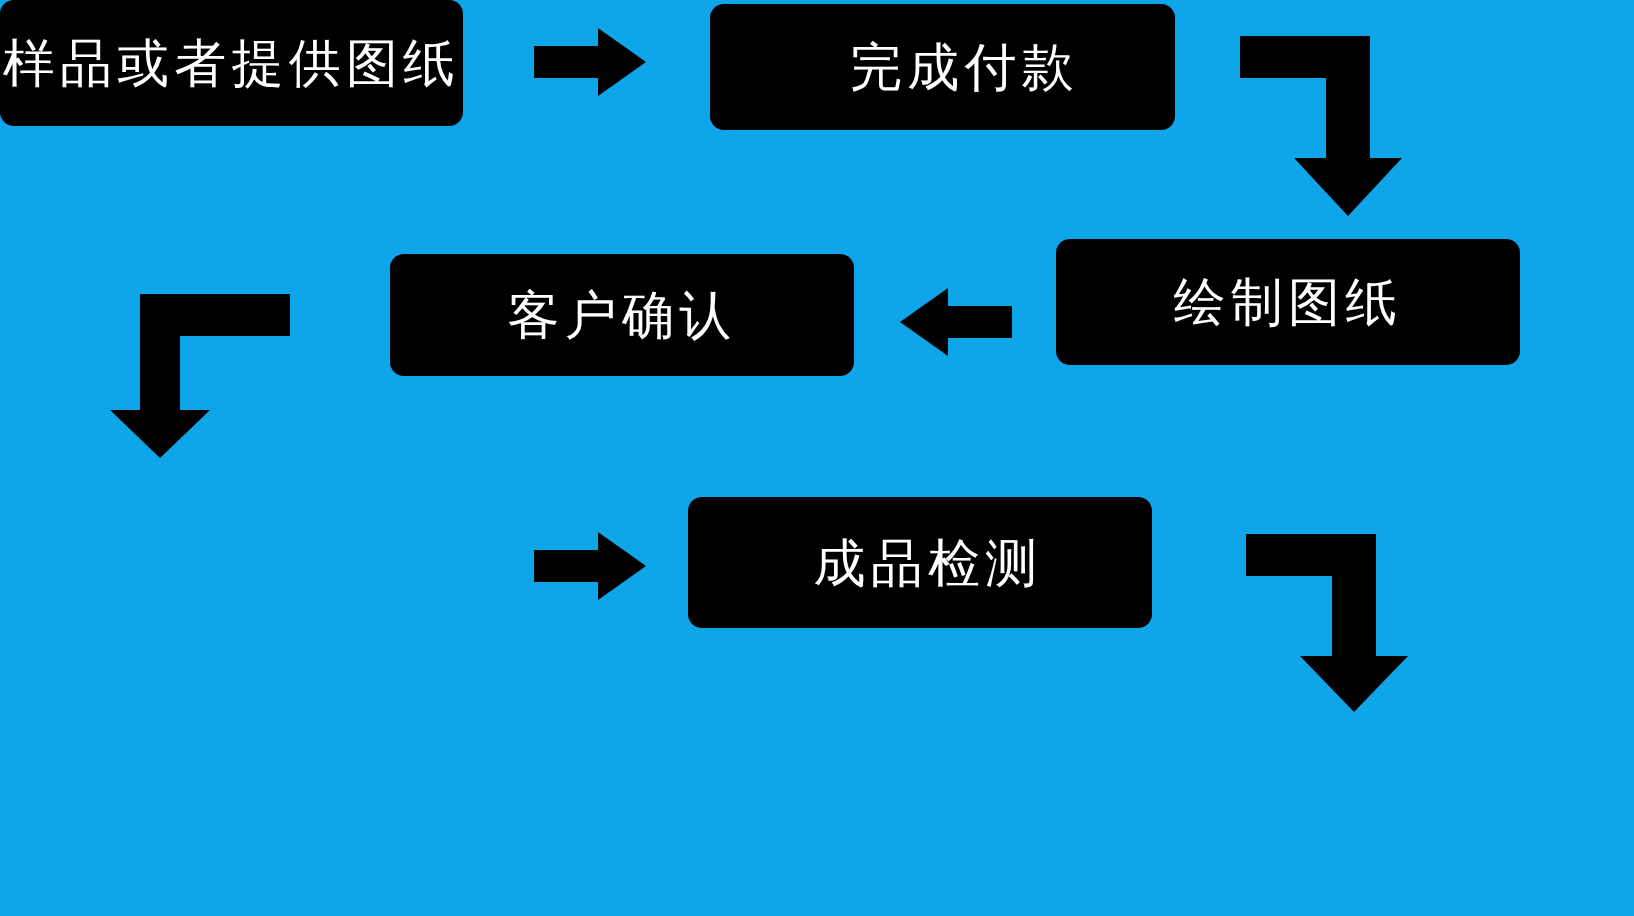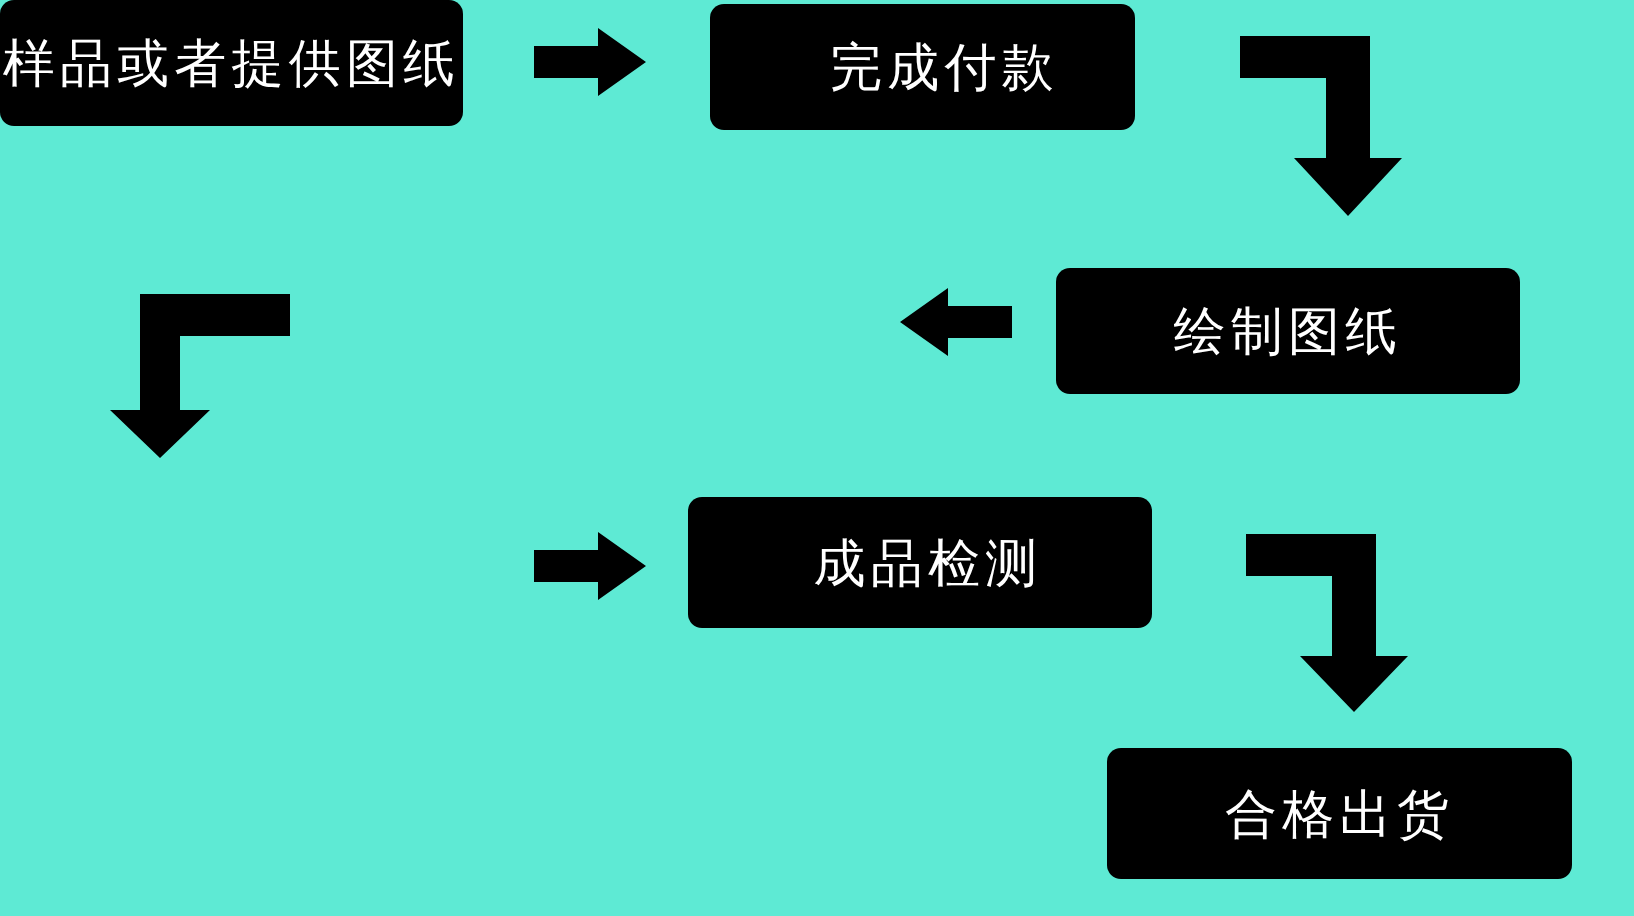--- a/index.html
+++ b/index.html
@@ -4,21 +4,21 @@
 <style>
   html, body {
     margin: 0;
     padding: 0;
     background: #ffffff;
   }
   #canvas {
     position: relative;
     width: 1634px;
     height: 916px;
-    background: #5eead4;
+    background: #0ea5e9;
     overflow: hidden;
     font-family: "Liberation Sans", "DejaVu Sans", sans-serif;
   }
   .node {
     position: absolute;
     background: #000000;
     border-radius: 14px;
     display: flex;
     align-items: center;
     justify-content: center;
@@ -46,61 +46,61 @@
   <div class="node" style="left:0px; top:0px; width:463px; height:126px;">
     <span class="label" style="font-size:52px;">样品或者提供图纸</span>
   </div>
 
   <div class="connector" style="left:534px; top:28px; width:112px; height:68px;">
     <svg width="112" height="68" viewBox="0 0 112 68" aria-hidden="true">
       <path d="M0,18 L64,18 L64,0 L112,34 L64,68 L64,50 L0,50 Z" fill="#000000"></path>
     </svg>
   </div>
 
-  <div class="node" style="left:710px; top:4px; width:425px; height:126px;padding-left:44px;">
+  <div class="node" style="left:710px; top:4px; width:465px; height:126px;padding-left:44px;">
     <span class="label" style="font-size:52px;">完成付款</span>
   </div>
 
   <div class="connector" style="left:1228px; top:30px; width:214px; height:180px;">
     <svg width="214" height="180" viewBox="0 0 214 180" aria-hidden="true">
       <path d="M0,0 L130,0 L130,122 L162,122 L108,180 L54,122 L86,122 L86,42 L0,42 Z" fill="#000000" transform="translate(12,6)"></path>
     </svg>
   </div>
 
   <div class="connector" style="left:110px; top:292px; width:200px; height:160px;">
     <svg width="200" height="160" viewBox="0 0 200 160" aria-hidden="true">
       <path d="M172,0 L172,42 L62,42 L62,116 L92,116 L42,164 L-8,116 L22,116 L22,0 Z" fill="#000000" transform="translate(8,2)"></path>
     </svg>
   </div>
 
+  <div class="node" style="left:390px; top:254px; width:464px; height:122px;">
+    <span class="label" style="font-size:52px;">客户确认</span>
+  </div>
 
   <div class="connector" style="left:900px; top:288px; width:112px; height:68px;">
     <svg width="112" height="68" viewBox="0 0 112 68" aria-hidden="true">
       <path d="M112,18 L48,18 L48,0 L0,34 L48,68 L48,50 L112,50 Z" fill="#000000"></path>
     </svg>
   </div>
 
-  <div class="node" style="left:1056px; top:268px; width:464px; height:126px;">
+  <div class="node" style="left:1056px; top:239px; width:464px; height:126px;">
     <span class="label" style="font-size:52px;">绘制图纸</span>
   </div>
 
 
   <div class="connector" style="left:534px; top:532px; width:112px; height:68px;">
     <svg width="112" height="68" viewBox="0 0 112 68" aria-hidden="true">
       <path d="M0,18 L64,18 L64,0 L112,34 L64,68 L64,50 L0,50 Z" fill="#000000"></path>
     </svg>
   </div>
 
   <div class="node" style="left:688px; top:497px; width:464px; height:131px;padding-left:16px;">
     <span class="label" style="font-size:52px;">成品检测</span>
   </div>
 
   <div class="connector" style="left:1240px; top:530px; width:200px; height:178px;">
     <svg width="200" height="178" viewBox="0 0 200 178" aria-hidden="true">
       <path d="M0,0 L130,0 L130,122 L162,122 L108,178 L54,122 L86,122 L86,42 L0,42 Z" fill="#000000" transform="translate(6,4)"></path>
     </svg>
   </div>
 
-  <div class="node" style="left:1107px; top:748px; width:465px; height:131px;">
-    <span class="label" style="font-size:52px;">合格出货</span>
-  </div>
 
 </div>
 
 </body></html>

